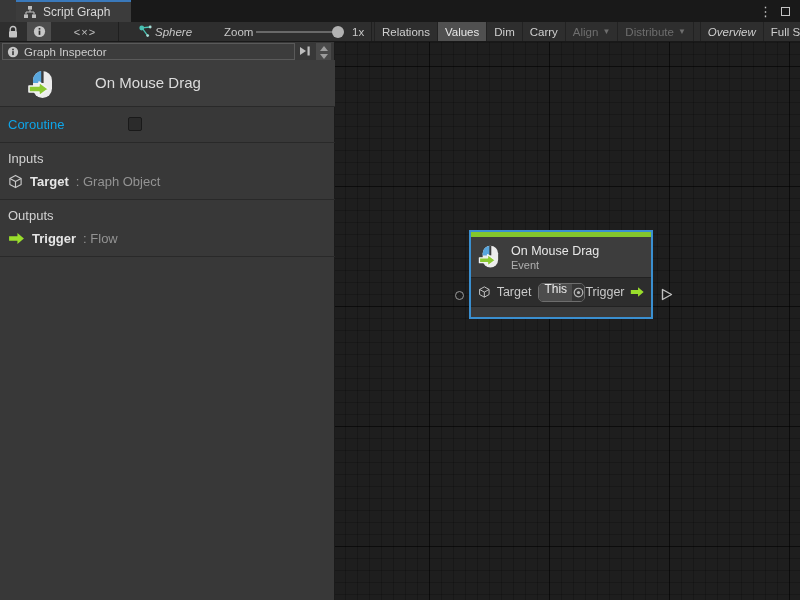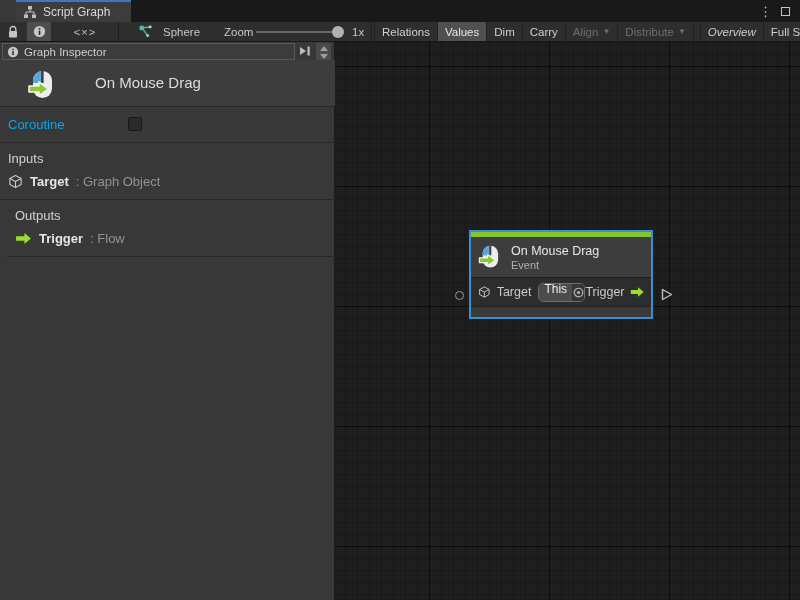--- a/index.html
+++ b/index.html
@@ -17,21 +17,21 @@
 
   
   .toolbar { position:absolute; left:0; top:22px; width:800px; height:20px; background:#2e2e2e;
              border-bottom:1px solid #191919; font-size:11.5px; }
   .tb-abs { position:absolute; top:0; height:19px; display:flex; align-items:center; }
   .tb-btn { justify-content:center; }
   .tb-lock { left:2px; width:22px; }
   .tb-info { left:27px; width:24px; background:#4d4d4d; }
   .tb-code { left:56px; width:58px; color:#c0c0c0; font-size:11px; letter-spacing:1px; }
   .tb-sep  { position:absolute; top:0; width:1px; height:19px; background:#1f1f1f; }
-  .tb-machine { left:138px; gap:10px; color:#c8c8c8; }
+  .tb-machine { left:138px; gap:2px; color:#c8c8c8;font-style:italic; }
   .tb-zoom-label { left:224px; color:#c8c8c8; }
   .tb-slider { left:256px; width:84px; }
   .slider-track { position:relative; width:84px; height:2px; background:#696969; }
   .slider-thumb { position:absolute; right:-4px; top:-5px; width:12px; height:12px; background:#b2b2b2; border-radius:50%; }
   .tb-zoom-val { left:352px; color:#c8c8c8; }
   .tb-buttons { position:absolute; left:374px; top:0; height:19px; display:flex; align-items:stretch; }
   .tb-buttons .tbtn { display:flex; align-items:center; padding:0 7px; border-right:1px solid #222222; color:#cfcfcf; white-space:nowrap; gap:4px; }
   .tb-buttons .tbtn:first-child { border-left:1px solid #222222; }
   .tbtn.active { background:#505050; color:#e8e8e8; }
   .tbtn.disabled { color:#6e6e6e; }
@@ -50,21 +50,21 @@
 
   .insp-title { position:absolute; left:0; top:18px; width:335px; height:47px; background:#3d3d3d; border-bottom:1px solid #292929; }
   .insp-title svg { position:absolute; left:26px; top:9px; }
   .insp-title-text { position:absolute; left:95px; top:14px; font-size:15px; color:#dcdcdc; }
 
   .insp-row-coroutine { position:absolute; left:0; top:65px; width:335px; height:36px; border-bottom:1px solid #292929; }
   .coroutine-label { position:absolute; left:8px; top:10px; font-size:13px; color:#0ea5e9; }
   .checkbox { position:absolute; left:128px; top:10px; width:14px; height:14px; background:#2b2b2b; border:1px solid #191919; border-radius:2px; }
 
   .insp-inputs { position:absolute; left:0; top:101px; width:335px; height:57px; border-bottom:1px solid #292929;padding-left:29px; }
-  .insp-outputs { position:absolute; left:7px; top:158px; width:335px; height:57px; border-bottom:1px solid #292929; }
+  .insp-outputs { position:absolute; left:0; top:158px; width:335px; height:57px; border-bottom:1px solid #292929; }
   .sect-header { position:absolute; left:8px; top:8px; font-size:13px; color:#d2d2d2; }
   .sect-row { position:absolute; left:8px; top:31px; display:flex; align-items:center; gap:7px; }
   .port-name { font-size:13px; font-weight:bold; color:#e6e6e6; }
   .port-type { font-size:13px; color:#939393; }
 
   
   .canvas { position:absolute; left:335px; top:42px; width:465px; height:558px; background-color:#1e1e1e;
     background-image:
       linear-gradient(to right, rgba(0,0,0,0.50) 1px, transparent 1px),
       linear-gradient(to bottom, rgba(0,0,0,0.50) 1px, transparent 1px),

